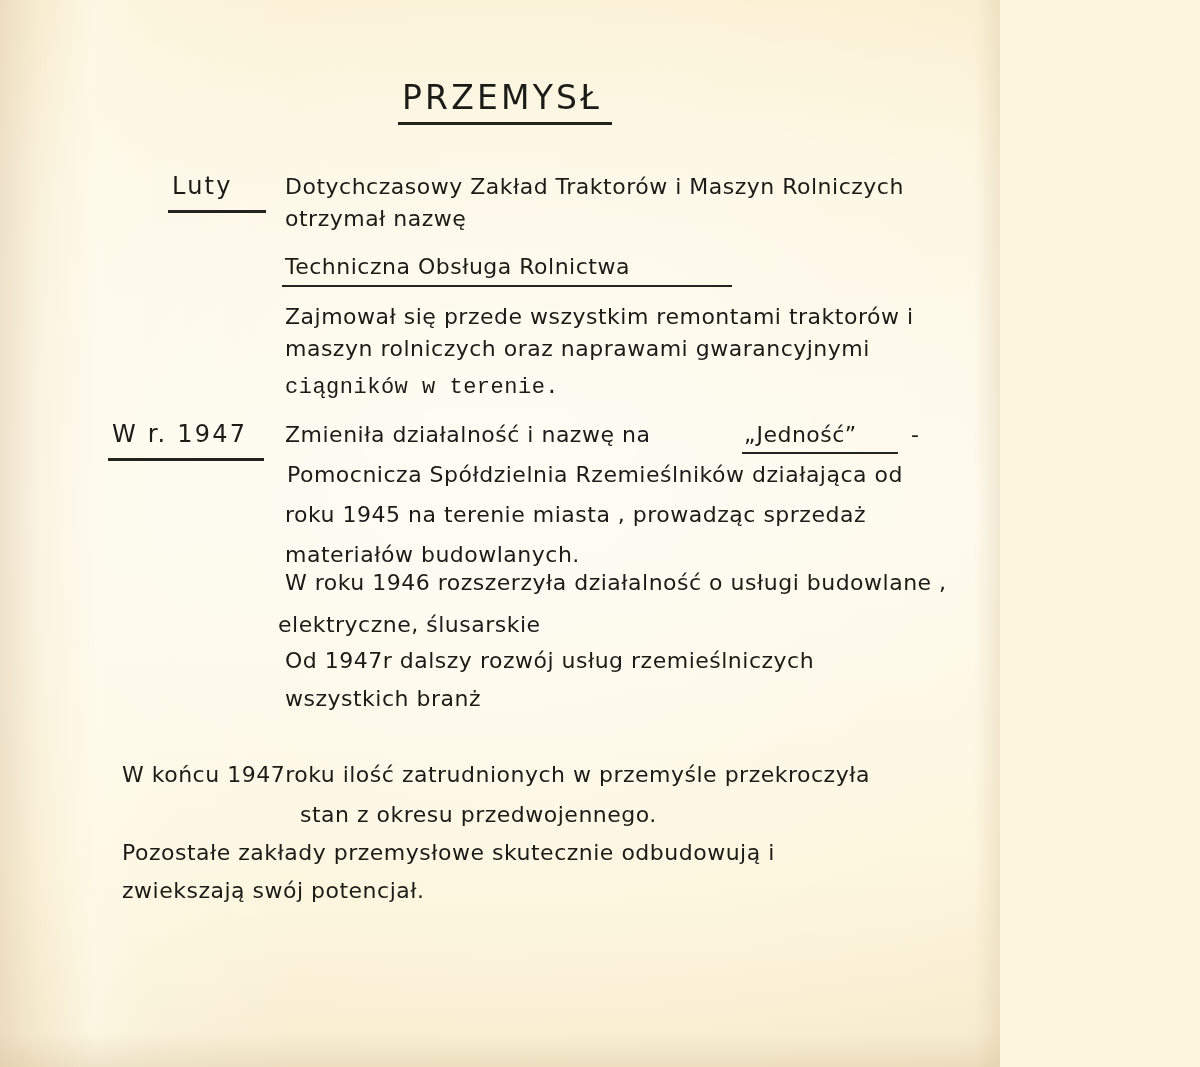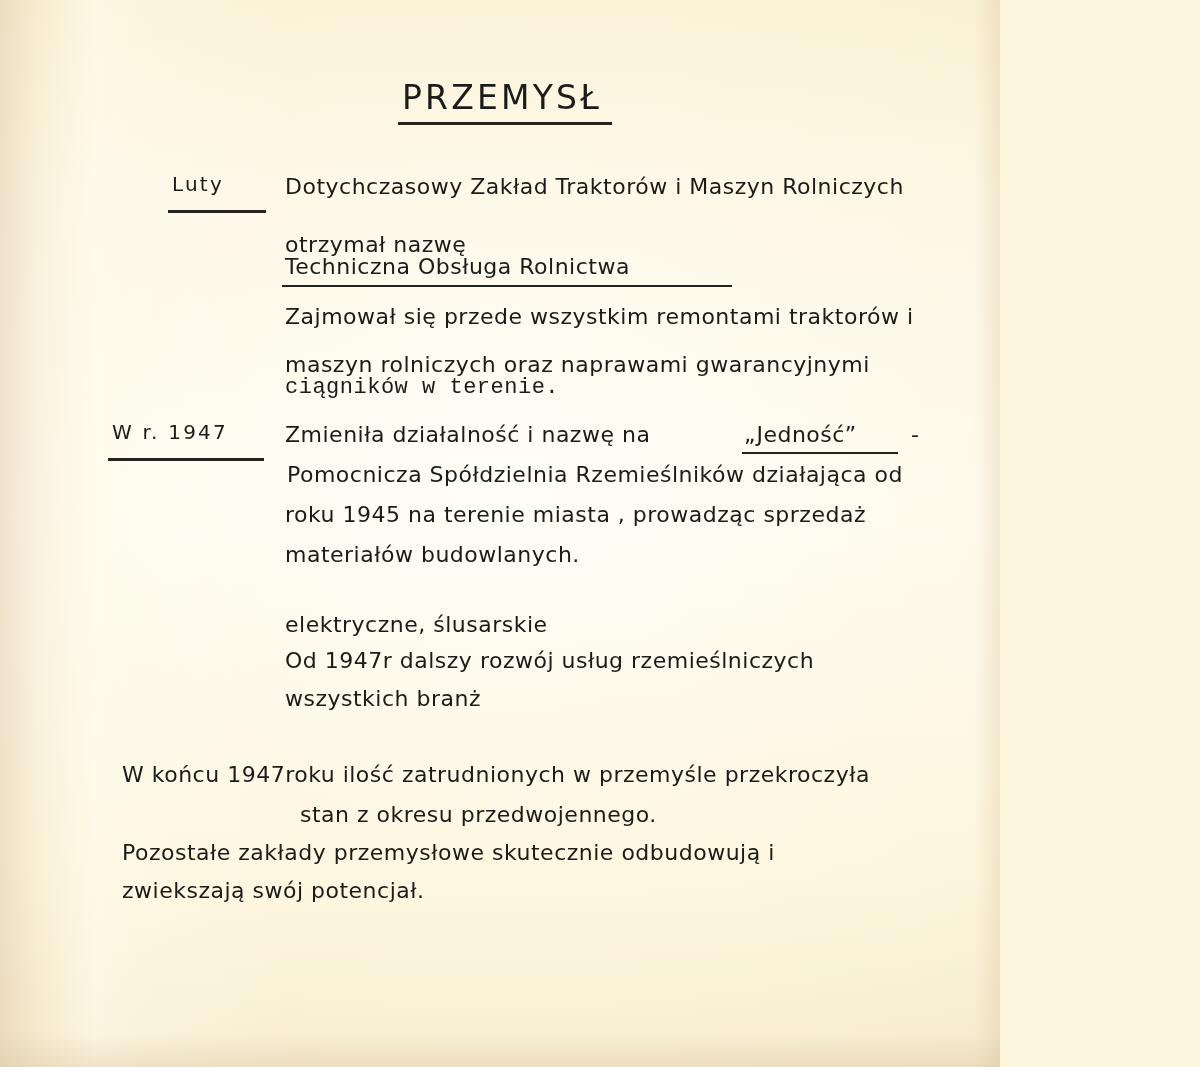--- a/index.html
+++ b/index.html
@@ -88,21 +88,21 @@
   #doc-title-rule {
     position: absolute;
     left: 398px;
     top: 122px;
     width: 214px;
     height: 3px;
     background: #23231f;
   }
 
   .marker {
-    font-size: 20px;
+    font-size: 24px;
     letter-spacing: 2.2px;
   }
   .marker-rule {
     position: absolute;
     height: 3px;
     background: #23231f;
   }
 
   .body-line {
     font-size: 22px;
@@ -125,47 +125,48 @@
   <div id="edge-bottom"></div>
 
   <div class="typed" id="doc-title">PRZEMYSŁ</div>
   <div id="doc-title-rule"></div>
 
   <div class="typed marker" style="left:172px; top:172px;">Luty</div>
   <div class="marker-rule" style="left:168px; top:210px; width:98px;"></div>
 
   <div class="typed body-line" style="left:285px; top:174px;">Dotychczasowy  Zakład  Traktorów i  Maszyn  Rolniczych</div>
 
-  <div class="typed body-line" style="left:285px; top:232px;">otrzymał  nazwę</div>
+  <div class="typed body-line" style="left:285px; top:206px;">otrzymał  nazwę</div>
 
   <div class="typed body-line" style="left:285px; top:254px;">Techniczna  Obsługa  Rolnictwa</div>
   <div class="underline-seg" style="left:282px; top:285px; width:450px;"></div>
 
   <div class="typed body-line" style="left:285px; top:292px;margin-top:12px;">Zajmował się przede wszystkim remontami traktorów  i</div>
 
-  <div class="typed body-line" style="left:285px; top:352px;text-align:center;">maszyn  rolniczych oraz naprawami  gwarancyjnymi</div>
+  <div class="typed body-line" style="left:285px; top:336px;text-align:center;">maszyn  rolniczych oraz naprawami  gwarancyjnymi</div>
 
   <div class="typed body-line" style="left:285px; top:375px;font-family:Liberation Mono, monospace;">ciągników  w terenie.</div>
 
   <div class="typed marker" style="left:112px; top:420px;">W r. 1947</div>
   <div class="marker-rule" style="left:108px; top:458px; width:156px;"></div>
 
   <div class="typed body-line" style="left:285px; top:422px;">Zmieniła  działalność  i  nazwę  na</div>
   <div class="typed body-line" style="left:744px; top:422px;">„Jedność”</div>
   <div class="underline-seg" style="left:742px; top:452px; width:156px;"></div>
   <div class="typed body-line" style="left:911px; top:422px;">-</div>
 
   <div class="typed body-line" style="left:287px; top:462px;">Pomocnicza  Spółdzielnia  Rzemieślników  działająca  od</div>
 
   <div class="typed body-line" style="left:285px; top:502px;">roku 1945 na  terenie  miasta , prowadząc  sprzedaż</div>
 
   <div class="typed body-line" style="left:285px; top:542px;">materiałów   budowlanych.</div>
 
+  <div class="typed body-line" style="left:285px; top:570px;">W roku 1946 rozszerzyła  działalność o usługi  budowlane ,</div>
 
-  <div class="typed body-line" style="left:285px; top:612px;">elektryczne, ślusarskie</div>
+  <div class="typed body-line" style="left:278px; top:612px;">elektryczne, ślusarskie</div>
 
   <div class="typed body-line" style="left:285px; top:648px;">Od 1947r dalszy rozwój usług rzemieślniczych</div>
 
   <div class="typed body-line" style="left:285px; top:686px;">wszystkich  branż</div>
 
   <div class="typed body-line" style="left:122px; top:762px;">W końcu 1947roku  ilość  zatrudnionych  w  przemyśle  przekroczyła</div>
 
   <div class="typed body-line" style="left:300px; top:802px;">stan  z  okresu  przedwojennego.</div>
 
   <div class="typed body-line" style="left:122px; top:840px;">Pozostałe  zakłady  przemysłowe  skutecznie  odbudowują  i</div>

